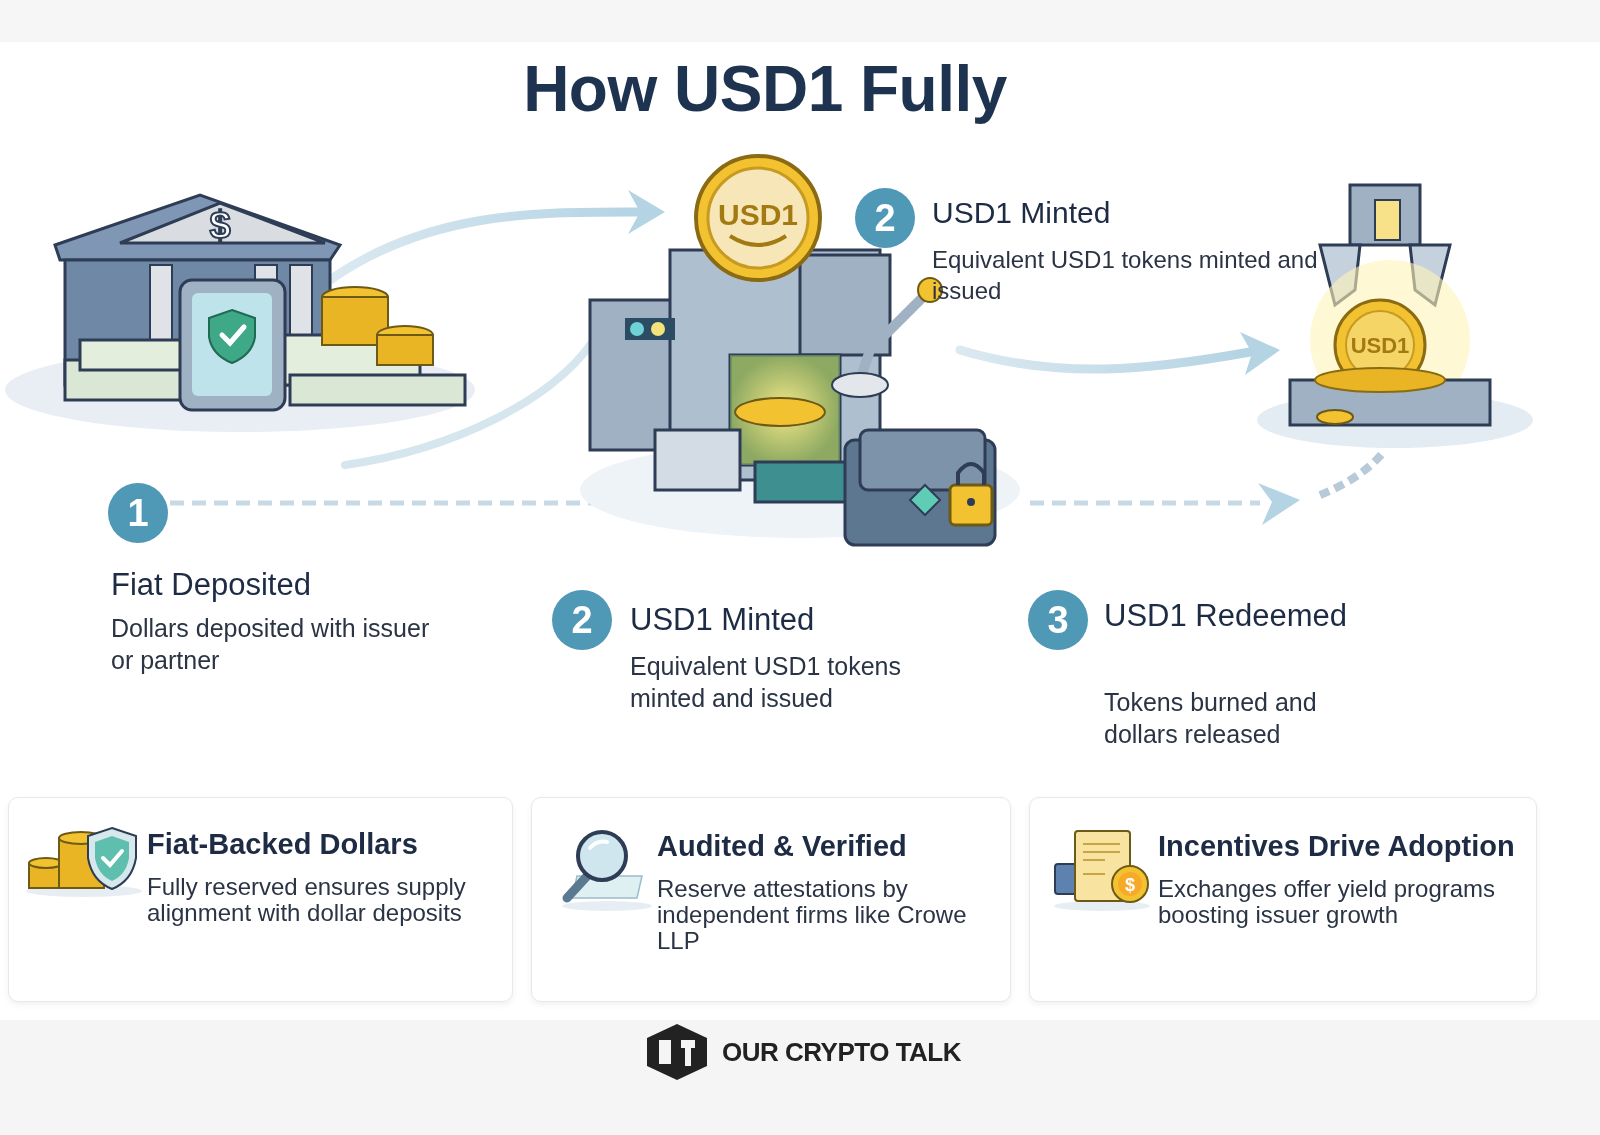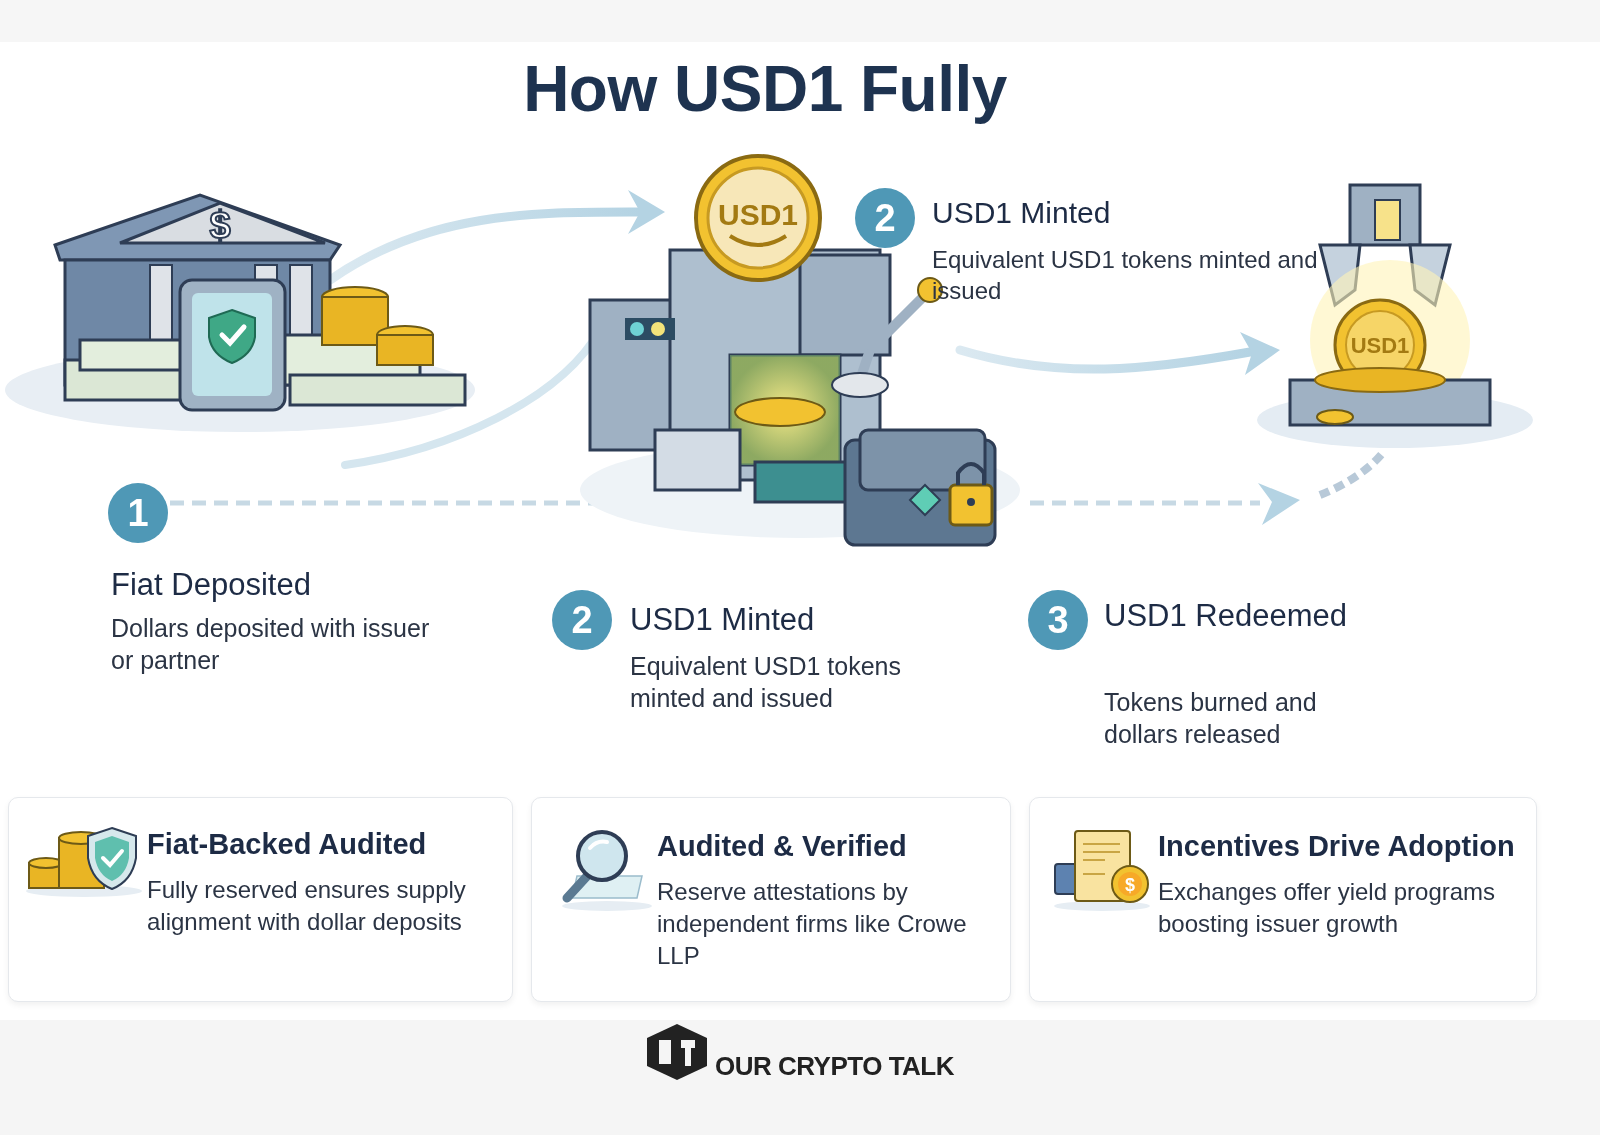--- a/index.html
+++ b/index.html
@@ -11,24 +11,24 @@
 
   .title { position: absolute; left: 0; top: 52px; width: 1530px; text-align: center; font-size: 64px; font-weight: 700; color: #1e3350; letter-spacing: -0.5px; }
 
   .abs { position: absolute; }
   .badge { position: absolute; width: 60px; height: 60px; border-radius: 50%; background: #4f98b6; color: #fff; font-size: 38px; font-weight: 700; display: flex; align-items: center; justify-content: center; }
   .step-title { position: absolute; font-size: 31px; font-weight: 400; color: #1d2b45; white-space: nowrap; }
   .step-desc { position: absolute; font-size: 25px; line-height: 32px; color: #2b3444; }
 
   .card { position: absolute; top: 797px; height: 205px; background: #fff; border: 1.5px solid #e5e8ec; border-radius: 10px; box-shadow: 0 3px 6px rgba(0,0,0,0.06); }
   .card-title { position: absolute; font-size: 29px; font-weight: 700; color: #1d2b45; white-space: nowrap; }
-  .card-desc { position: absolute; font-size: 24px; line-height: 32px; color: #2b3444; }
+  .card-desc { position: absolute; font-size: 24px; line-height: 26px; color: #2b3444; }
   .card-icon { position: absolute; }
 
-  .brand { position: absolute; left: 645px; top: 1022px; display: flex; align-items: flex-end; gap: 6px; }
+  .brand { position: absolute; left: 645px; top: 1022px; display: flex; align-items: center; gap: 13px; }
   .brand-text { font-size: 26px; font-weight: 700; color: #222; letter-spacing: -0.5px; }
 </style>
 </head>
 <body>
 
 <div class="topbar"></div>
 <div class="canvas"></div>
 
 <h1 class="title">How USD1 Fully</h1>
 
@@ -144,21 +144,21 @@
   <svg class="card-icon" style="left:15px;top:25px" width="120" height="75">
     <ellipse cx="60" cy="68" rx="58" ry="6" fill="#e6edf3"></ellipse>
     <rect x="5" y="40" width="35" height="25" fill="#e9b524" stroke="#6d5a16" stroke-width="2"></rect>
     <ellipse cx="22" cy="40" rx="17" ry="5" fill="#f2c230" stroke="#6d5a16" stroke-width="2"></ellipse>
     <rect x="35" y="15" width="45" height="50" fill="#e9b524" stroke="#6d5a16" stroke-width="2"></rect>
     <ellipse cx="57" cy="15" rx="22" ry="6" fill="#f2c230" stroke="#6d5a16" stroke-width="2"></ellipse>
     <path d="M88 5 L112 13 L112 35 Q108 58 88 66 Q68 58 64 35 L64 13 Z" fill="#d6e8ec" stroke="#2e3d55" stroke-width="2"></path>
     <path d="M88 13 L105 19 L105 35 Q102 52 88 58 Q74 52 71 35 L71 19 Z" fill="#5fbfae"></path>
     <path d="M79 35 L86 42 L98 28" stroke="#fff" stroke-width="4" fill="none" stroke-linecap="round"></path>
   </svg>
-  <div class="card-title" style="left:138px;top:30px">Fiat-Backed Audited</div>
+  <div class="card-title" style="left:138px;top:30px">Fiat-Backed Dollars</div>
   <div class="card-desc" style="left:138px;top:76px;width:330px">Fully reserved ensures supply alignment with dollar deposits</div>
 </div>
 
 <div class="card" style="left:531px;width:480px">
   <svg class="card-icon" style="left:25px;top:28px" width="95" height="85">
     <ellipse cx="50" cy="80" rx="45" ry="5" fill="#e6edf3"></ellipse>
     <polygon points="20,50 85,50 80,72 15,72" fill="#dff0f3" stroke="#9bbccc" stroke-width="1.5"></polygon>
     <line x1="32" y1="48" x2="10" y2="72" stroke="#5b7a92" stroke-width="9" stroke-linecap="round"></line>
     <circle cx="45" cy="30" r="24" fill="#cfe6ee" stroke="#2e3d55" stroke-width="4"></circle>
     <path d="M33 22 Q40 14 50 16" stroke="#fff" stroke-width="4" fill="none" stroke-linecap="round"></path>

